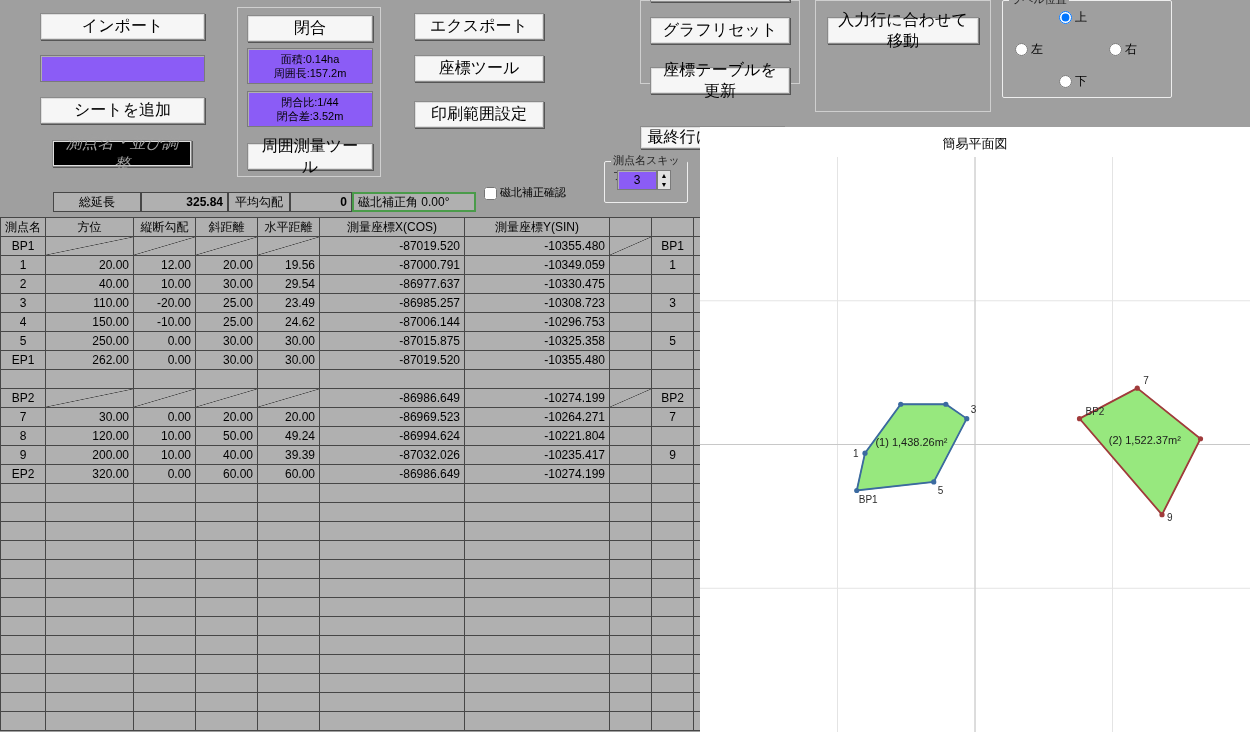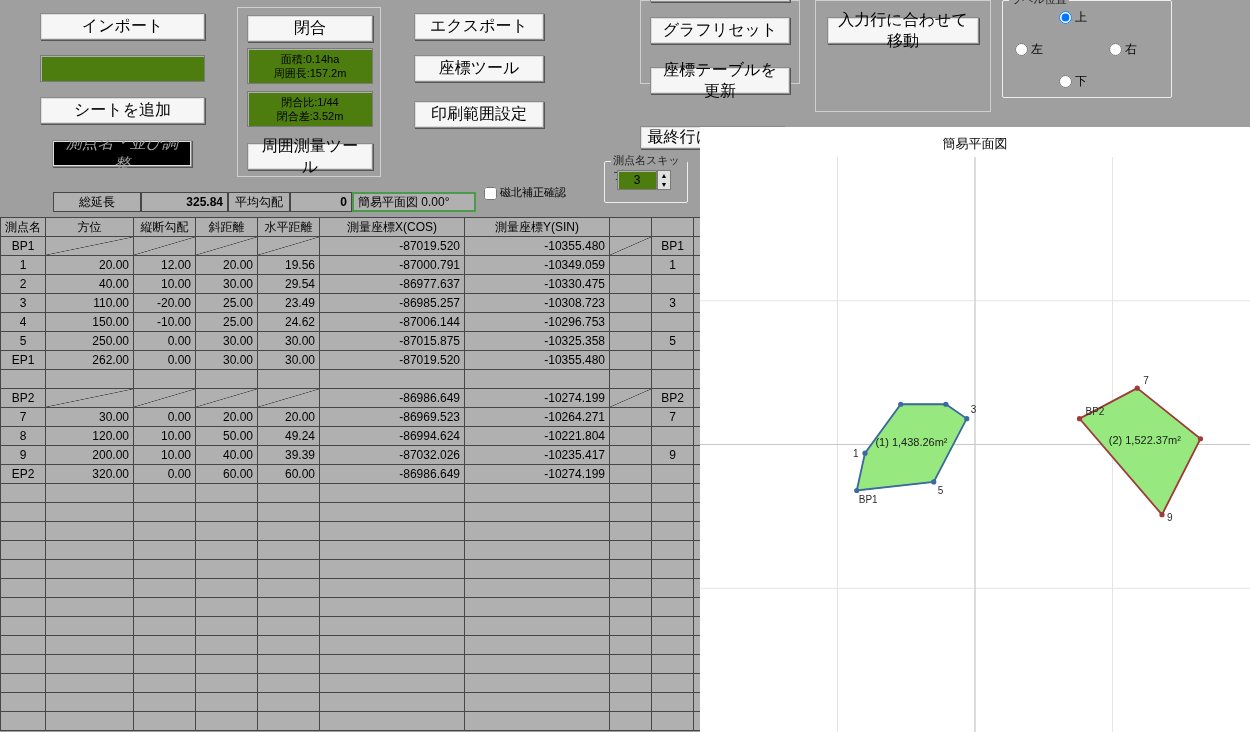--- a/index.html
+++ b/index.html
@@ -1,21 +1,21 @@
 <!DOCTYPE html>
 <html><head>
 <meta charset="utf-8">
 <style>
   * { box-sizing: border-box; }
   html, body { margin:0; padding:0; width:1250px; height:732px; overflow:hidden; }
   body { font-family: 'MS PGothic','Meiryo',sans-serif; font-size:12px; background:#9f9f9f; color:#000; }
   .pane-white { background:#fff; }
   .btn { display:inline-flex; align-items:center; justify-content:center; background:#f6f6f6; border:1px solid #8a8a8a; box-shadow:inset 0 0 0 1px #ddd, 1px 1px 0 #555; cursor:pointer; font-size:16px; }
   .btn:disabled { color:#a0a0a0; background:#000000;font-style:italic; }
-  .field-box { background:#4d7c0f; border:1px solid #7a7a7a; box-shadow:inset 1px 1px 0 #b0b0b0; }
+  .field-box { background:#8b5cf6; border:1px solid #7a7a7a; box-shadow:inset 1px 1px 0 #b0b0b0; }
   .fieldset { position:absolute; border:1px solid #eee; border-radius:2px; padding:6px 6px 4px 6px; background:#9f9f9f; }
   .fieldset > .legend { position:absolute; top:-9px; left:6px; background:#9f9f9f; padding:0 2px; font-size:11px; color:#232323; }
   .small-text { font-size:11px; }
 
   
   table.survey { border-collapse:collapse; table-layout:fixed; }
   table.survey th, table.survey td { border:1px solid #464646; height:19px; font-size:12px; padding:0 4px; background:#b0b0b0; text-align:right; white-space:nowrap; overflow:hidden; }
   table.survey th { text-align:center; font-weight:normal; }
   table.survey tr td.ptname { text-align:center; background:#b0b0b0; }
   table.survey tr td.empty { background:#b0b0b0; }
@@ -113,21 +113,21 @@
 <label class="abs small-text" style="left:484px; top:185px; display:flex; align-items:flex-end; gap:3px;">
   <input type="checkbox" style="margin: 0px;">
     <span>磁北補正確認</span>
 </label>
 
 <div class="abs" style="left:37px; top:192px; display:flex;margin-left:16px;">
   <div class="sum-cell label" style="width:88px;">総延長</div>
   <div class="sum-cell" style="width:87px; font-weight:bold;">325.84</div>
   <div class="sum-cell label" style="width:62px;">平均勾配</div>
   <div class="sum-cell" style="width:62px; font-weight:bold;">0</div>
-  <div class="magdec" style="width:124px;">簡易平面図 0.00°</div>
+  <div class="magdec" style="width:124px;">磁北補正角 0.00°</div>
 </div>
 
 <div class="abs" style="left:0; top:217px;">
   <table class="survey" id="survey-table">
     <colgroup>
       <col style="width:37px">
         <col style="width:88px">
         <col style="width:62px">
         <col style="width:62px">
         <col style="width:62px">

